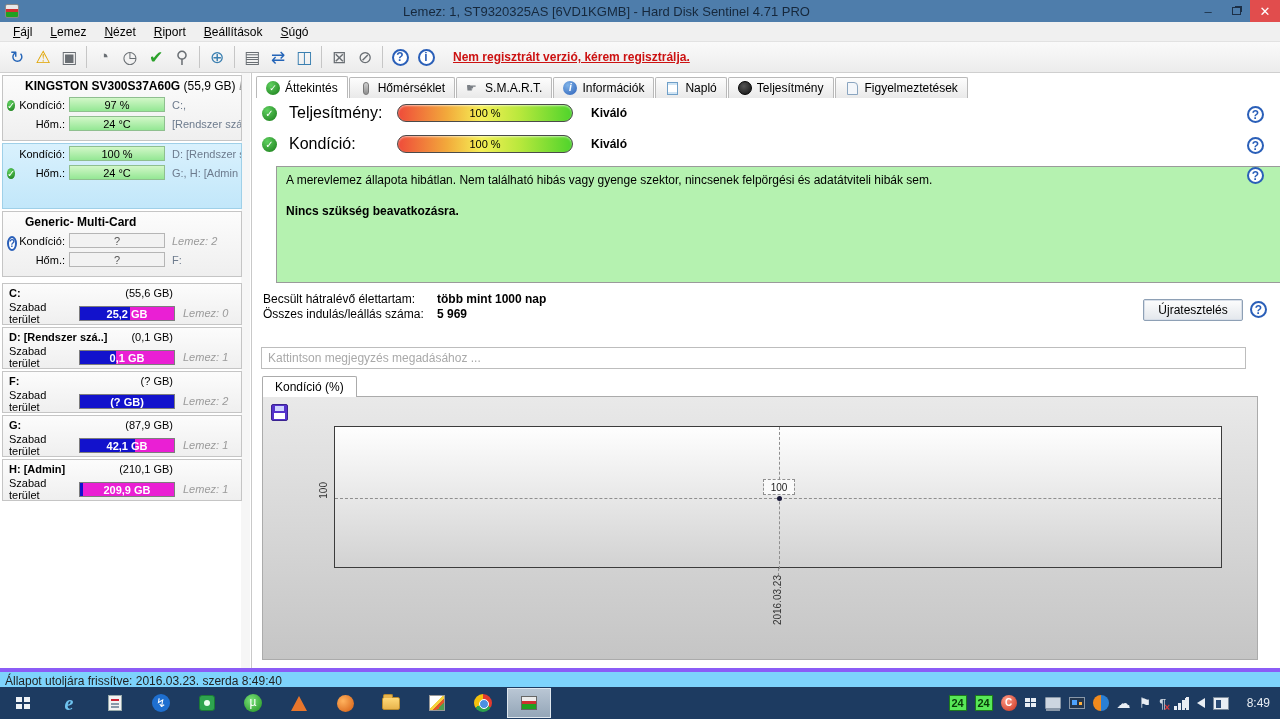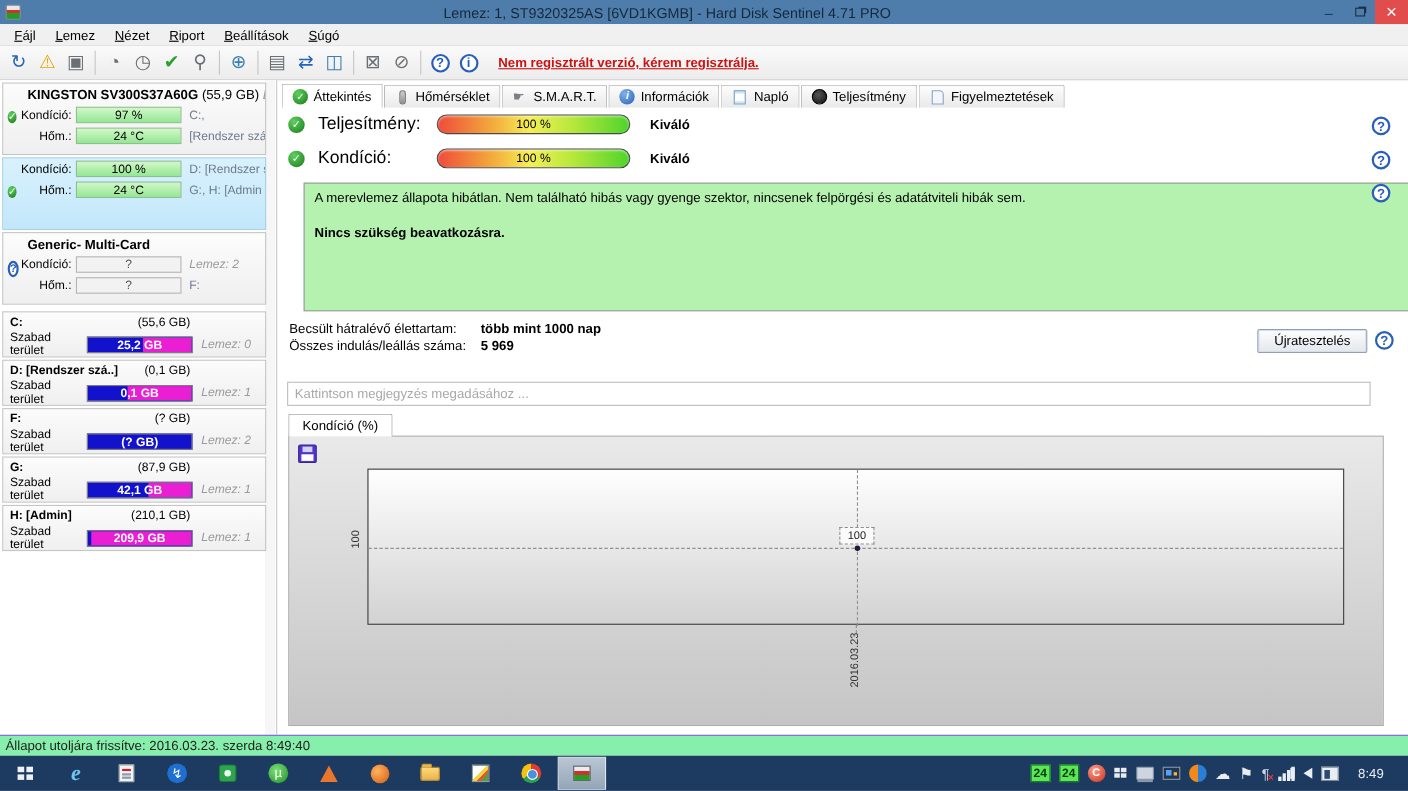--- a/index.html
+++ b/index.html
@@ -97,21 +97,21 @@
   .plot { position:absolute; left:71px; top:29px; width:888px; height:142px; border:1px solid #3c3c3c; background:linear-gradient(#fefefe,#d2d2d2); }
   .hgrid { position:absolute; left:0; top:71px; width:100%; border-top:1px dashed #8f8f8f; }
   .vgrid { position:absolute; left:444px; top:0; height:142px; border-left:1px dashed #8f8f8f; }
   .vgrid2 { position:absolute; left:515px; top:171px; height:8px; border-left:1px dashed #8f8f8f; }
   .dpoint { position:absolute; left:442px; top:69px; width:5px; height:5px; background:#1a1a3a; border-radius:50%; }
   .plabel { position:absolute; left:428px; top:52px; width:32px; height:16px; background:#fafafa; border:1px dashed #8f8f8f; font-size:10px; text-align:center; line-height:15px; color:#222; }
   .ytick { position:absolute; left:55px; top:85px; writing-mode:vertical-rl; transform:rotate(180deg); font-size:10px; color:#333; }
   .xtick { position:absolute; left:509px; top:178px; writing-mode:vertical-rl; transform:rotate(180deg); font-size:10px; color:#333; }
 
   
-  .statusbar { position:absolute; left:0; top:668px; width:1280px; height:19px; background:#86efac; border-top:1px solid #8b5cf6; font-size:12px; color:#222; line-height:18px; padding-left:5px; }
+  .statusbar { position:absolute; left:0; top:668px; width:1280px; height:19px; background:#7dd3fc; border-top:4px solid #8b5cf6; font-size:12px; color:#222; line-height:18px; padding-left:5px; }
 
   
   .taskbar { position:absolute; left:0; top:687px; width:1280px; height:32px; background:#1d3b61; display:flex; align-items:center; }
   .taskbar::before { content:""; position:absolute; inset:0; background:transparent; box-shadow:300px 8px 0 0.4px #b9c6d8, 560px 18px 0 0.3px #9fb2cc, 760px 6px 0 0.4px #b9c6d8, 980px 14px 0 0.3px #9fb2cc, 640px 24px 0 0.3px #8ba0bd, 1120px 9px 0 0.4px #b9c6d8; opacity:.5; }
   .tk { width:46px; height:32px; display:flex; align-items:center; justify-content:center; position:relative; }
   .win4 { width:14px; height:13px; display:grid; grid-template-columns:6px 6px; grid-template-rows:5px 5px; gap:2px; }
   .win4 i { background:#eef2f6; }
   .tk-e { color:#6fc4f0; font-size:20px; font-style:italic; font-weight:bold; font-family:"Liberation Serif",serif; }
   .tk-page { width:14px; height:16px; background:#f2f2f2; border:1px solid #9aa; position:relative; }
   .tk-page::after { content:""; position:absolute; left:2px; top:3px; width:8px; height:2px; background:#c23; box-shadow:0 4px 0 #89a, 0 7px 0 #89a; }
@@ -121,21 +121,21 @@
   .tk-ut { width:18px; height:18px; border-radius:50%; background:radial-gradient(circle at 40% 35%,#7be27b,#1d8f1d); color:#fff; font-size:12px; text-align:center; line-height:17px; }
   .tk-vlc { width:0; height:0; border-left:8px solid transparent; border-right:8px solid transparent; border-bottom:15px solid #e8762c; }
   .tk-or { width:17px; height:17px; border-radius:50%; background:radial-gradient(circle at 35% 35%,#ffb35e,#d45a10); }
   .tk-folder { width:18px; height:13px; background:linear-gradient(#ffd978,#e8b44c); border:1px solid #b98b2e; border-radius:2px; position:relative; }
   .tk-folder::before { content:""; position:absolute; left:0; top:-4px; width:8px; height:3px; background:#e8b44c; border:1px solid #b98b2e; border-bottom:none; border-radius:2px 2px 0 0; }
   .tk-notes { width:16px; height:16px; background:linear-gradient(135deg,#fff 45%,#f5d33f 45%,#f5d33f 60%,#e2572b 60%,#e2572b 75%,#4f9e4f 75%); border:1px solid #999; }
   .tk-chrome { width:18px; height:18px; border-radius:50%; background:conic-gradient(#e33b2e 0 33%,#2ba24c 33% 66%,#f4c20d 66% 100%); position:relative; }
   .tk-chrome::after { content:""; position:absolute; left:5px; top:5px; width:8px; height:8px; border-radius:50%; background:#4a90e2; border:1.5px solid #fff; }
   .tk-hds { width:44px; height:30px; background:linear-gradient(#b9c6d4,#94a6b8); border:1px solid #dfe7ef; display:flex; align-items:center; justify-content:center; }
   .hds-mini { width:16px; height:14px; background:linear-gradient(180deg,#ececec 0%,#ececec 35%,#d03030 35%,#d03030 60%,#20a020 60%); border:1px solid #666; }
-  .tray { margin-left:auto; display:flex; align-items:center; gap:8px; padding-right:22px; position:relative; }
+  .tray { margin-left:auto; display:flex; align-items:center; gap:8px; padding-right:10px; position:relative; }
   .badge24 { width:18px; height:16px; background:#58e858; border:1px solid #1c7a1c; color:#062; font-weight:bold; font-size:11px; text-align:center; line-height:15px; color:#083a08; }
   .tr-cc { width:16px; height:16px; border-radius:50%; background:radial-gradient(circle at 35% 30%,#ff9a86,#c8321e); color:#fff; font-size:10px; font-weight:bold; text-align:center; line-height:16px; }
   .win4s { width:12px; height:11px; display:grid; grid-template-columns:5px 5px; grid-template-rows:4px 4px; gap:1px; }
   .win4s i { background:#e8edf3; }
   .tr-mon { width:16px; height:12px; background:#cdd6e0; border:1px solid #8a98a8; border-radius:1px; box-shadow:0 3px 0 -1px #8a98a8; }
   .tr-mon2 { width:16px; height:12px; background:#23364e; border:1px solid #8a98a8; position:relative; }
   .tr-mon2::after { content:""; position:absolute; left:2px; top:2px; width:5px; height:5px; background:#4da3ff; box-shadow:6px 1px 0 -1px #ffb13d; }
   .tr-ob { width:16px; height:16px; border-radius:50%; background:linear-gradient(90deg,#f08a1d 50%,#2a7fd4 50%); }
   .tr-glyph { color:#e9eef4; font-size:14px; line-height:16px; }
   .tr-ant { color:#cfd8e2; font-size:13px; position:relative; }

